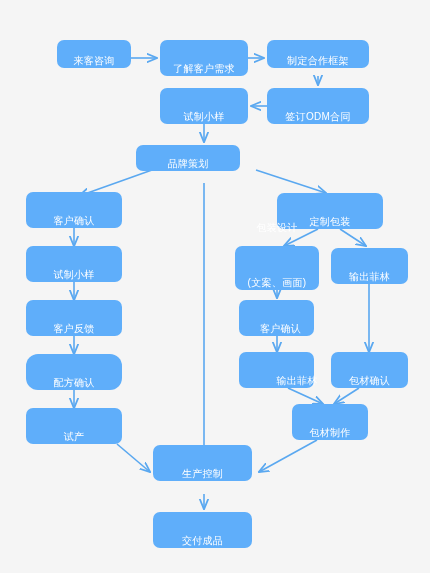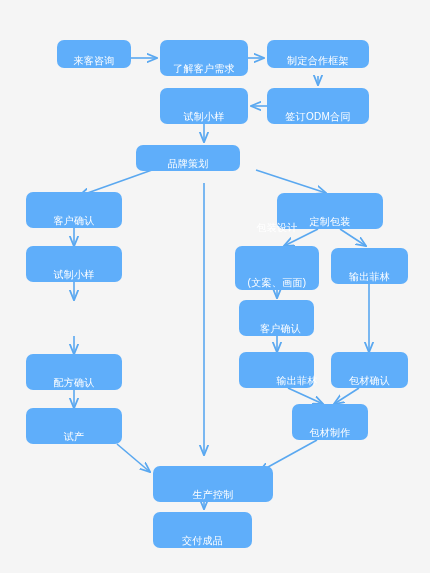--- a/index.html
+++ b/index.html
@@ -110,22 +110,25 @@
   </div>
 
   <div class="node" style="left:26px;top:192px;width:96px;height:36px;">
     <span>客户确认</span>
   </div>
 
   <div class="node" style="left:26px;top:246px;width:96px;height:36px;">
     <span>试制小样</span>
   </div>
 
+  <div class="node" style="left:26px;top:300px;width:96px;height:36px;">
+    <span>客户反馈</span>
+  </div>
 
-  <div class="node" style="left:26px;top:354px;width:96px;height:36px;">
+  <div class="node" style="left:26px;top:354px;width:96px;height:36px;border-radius:12px;">
     <span>配方确认</span>
   </div>
 
   <div class="node" style="left:26px;top:408px;width:96px;height:36px;">
     <span>试产</span>
   </div>
 
   <div class="node" style="left:277px;top:193px;width:106px;height:36px;">
     <span>定制包装</span>
   </div>
@@ -148,21 +151,21 @@
   </div>
 
   <div class="node" style="left:331px;top:352px;width:77px;height:36px;">
     <span>包材确认</span>
   </div>
 
   <div class="node" style="left:292px;top:404px;width:76px;height:36px;">
     <span>包材制作</span>
   </div>
 
-  <div class="node" style="left:153px;top:466px;width:120px;height:36px;">
+  <div class="node" style="left:153px;top:445px;width:99px;height:36px;">
     <span>生产控制</span>
   </div>
 
   <div class="node" style="left:153px;top:512px;width:99px;height:36px;">
     <span>交付成品</span>
   </div>
 
 </div>
 
 </body></html>

